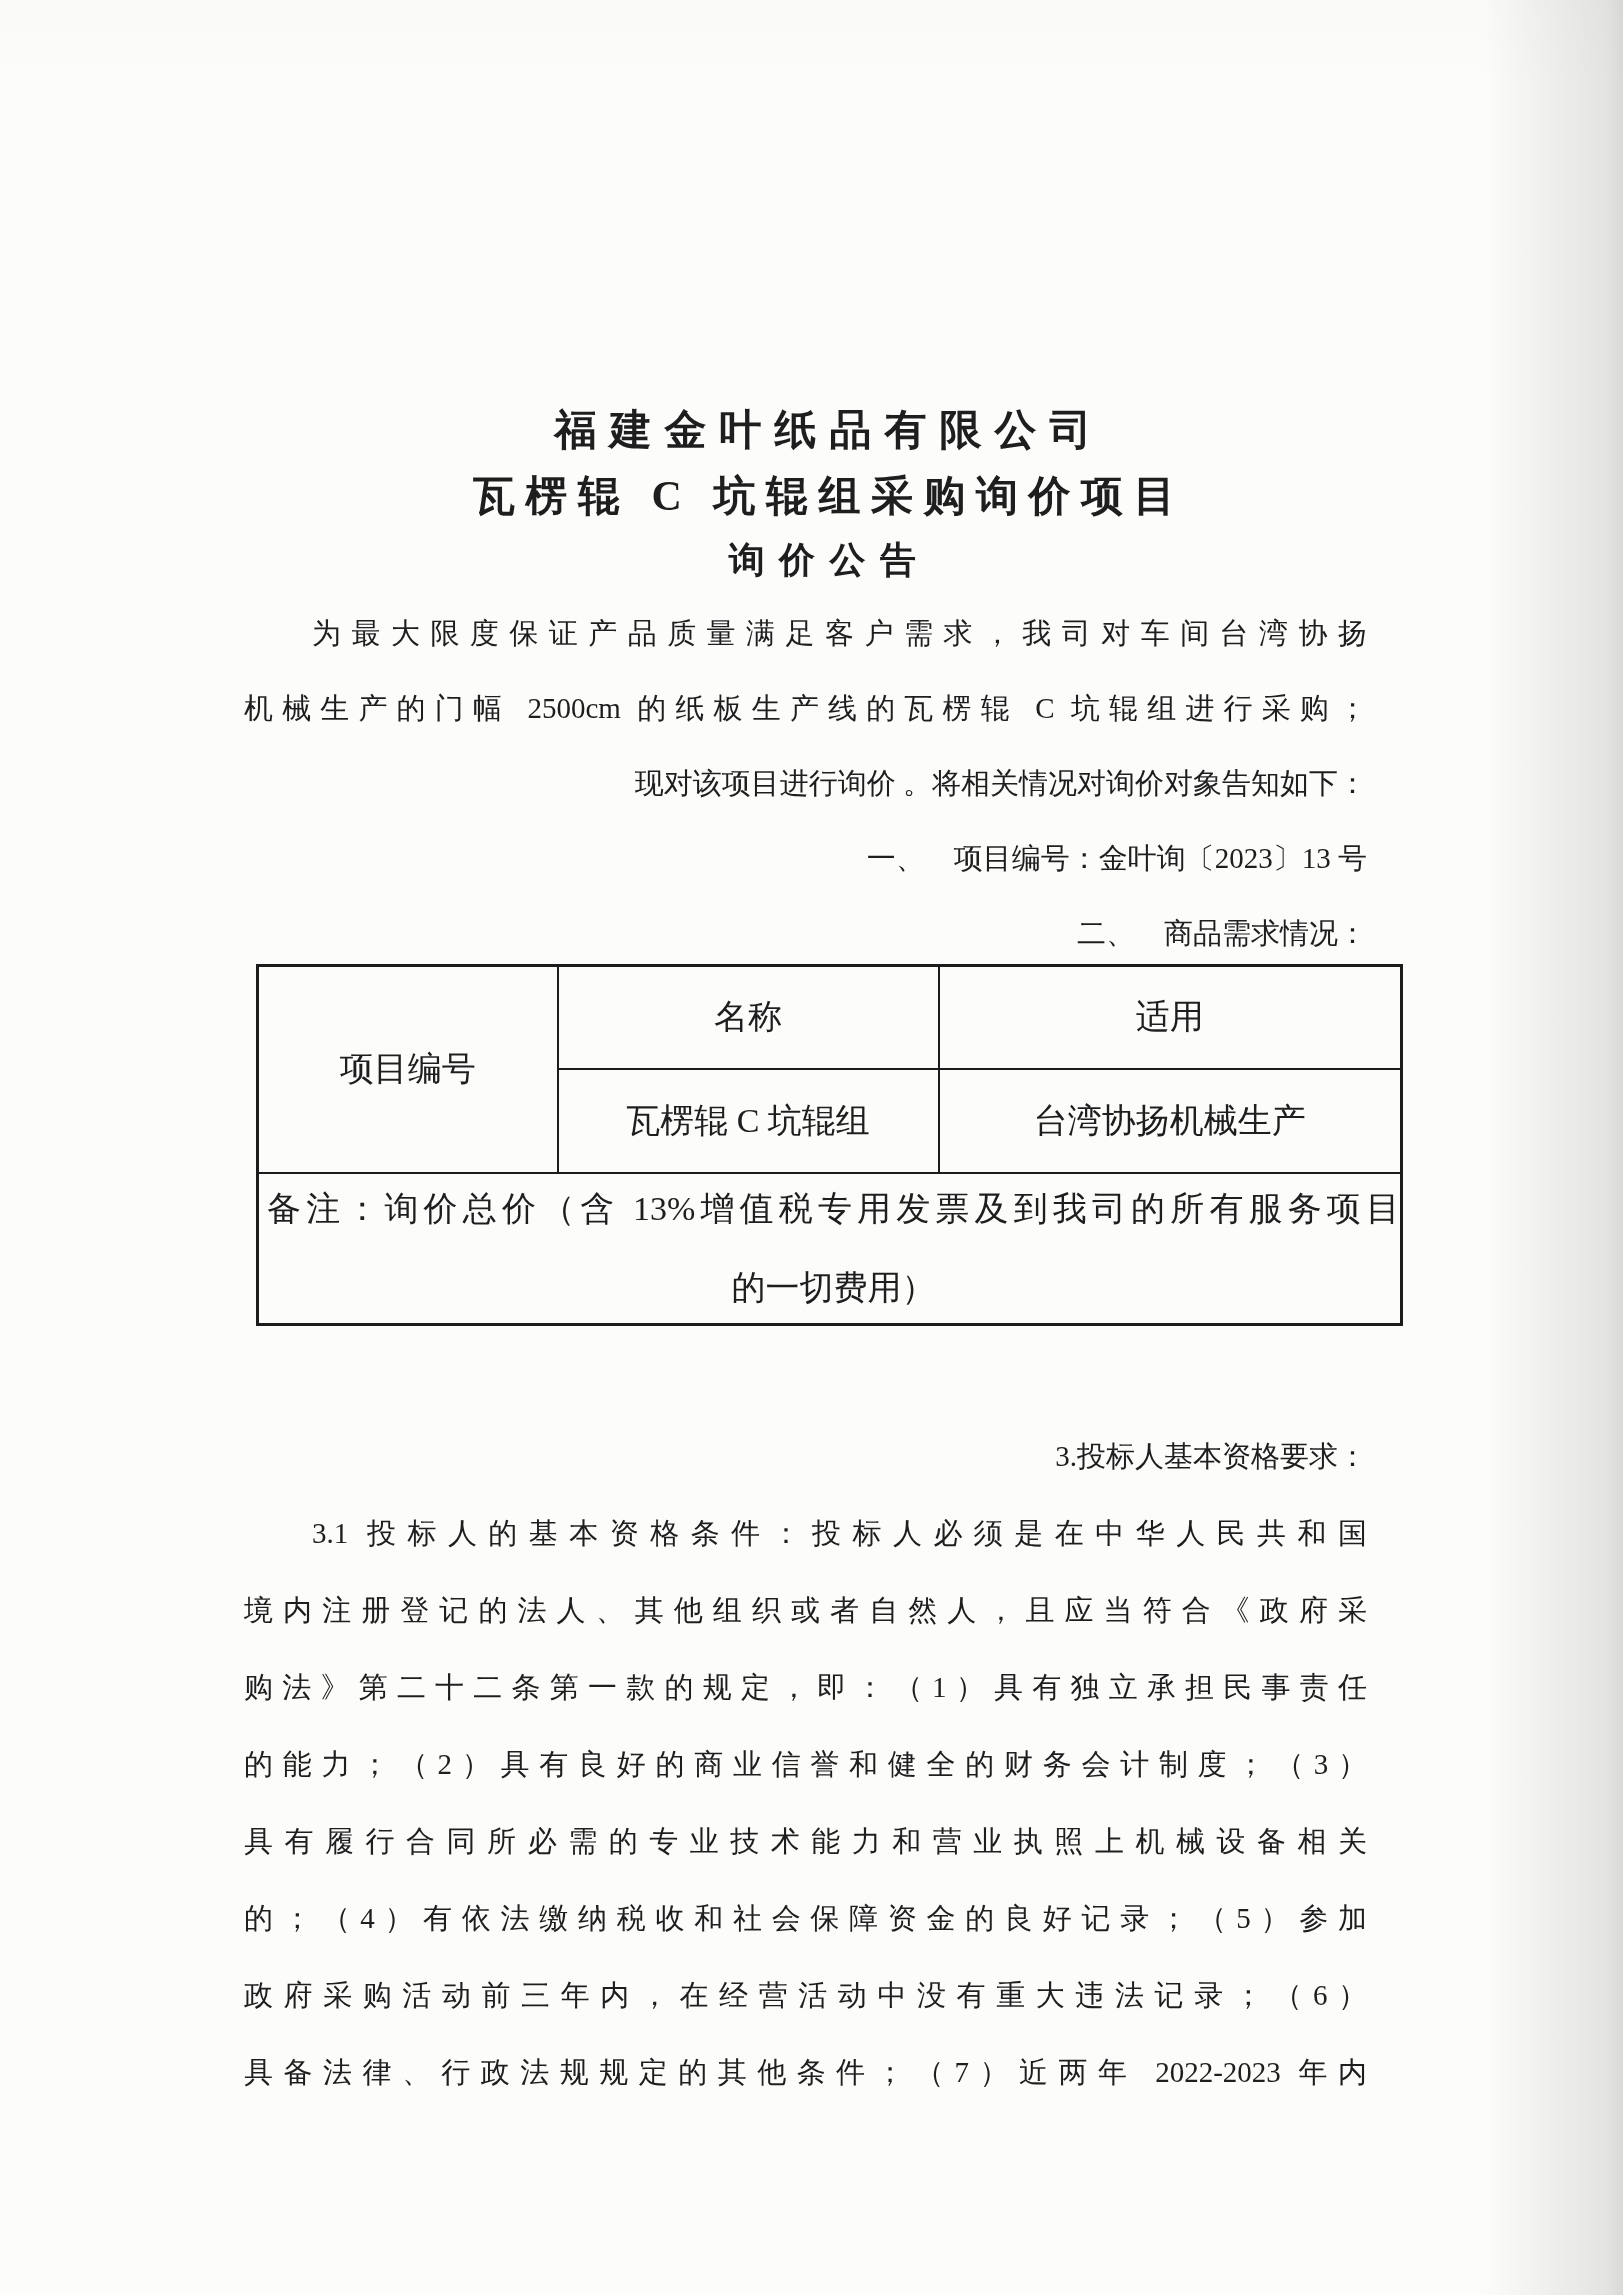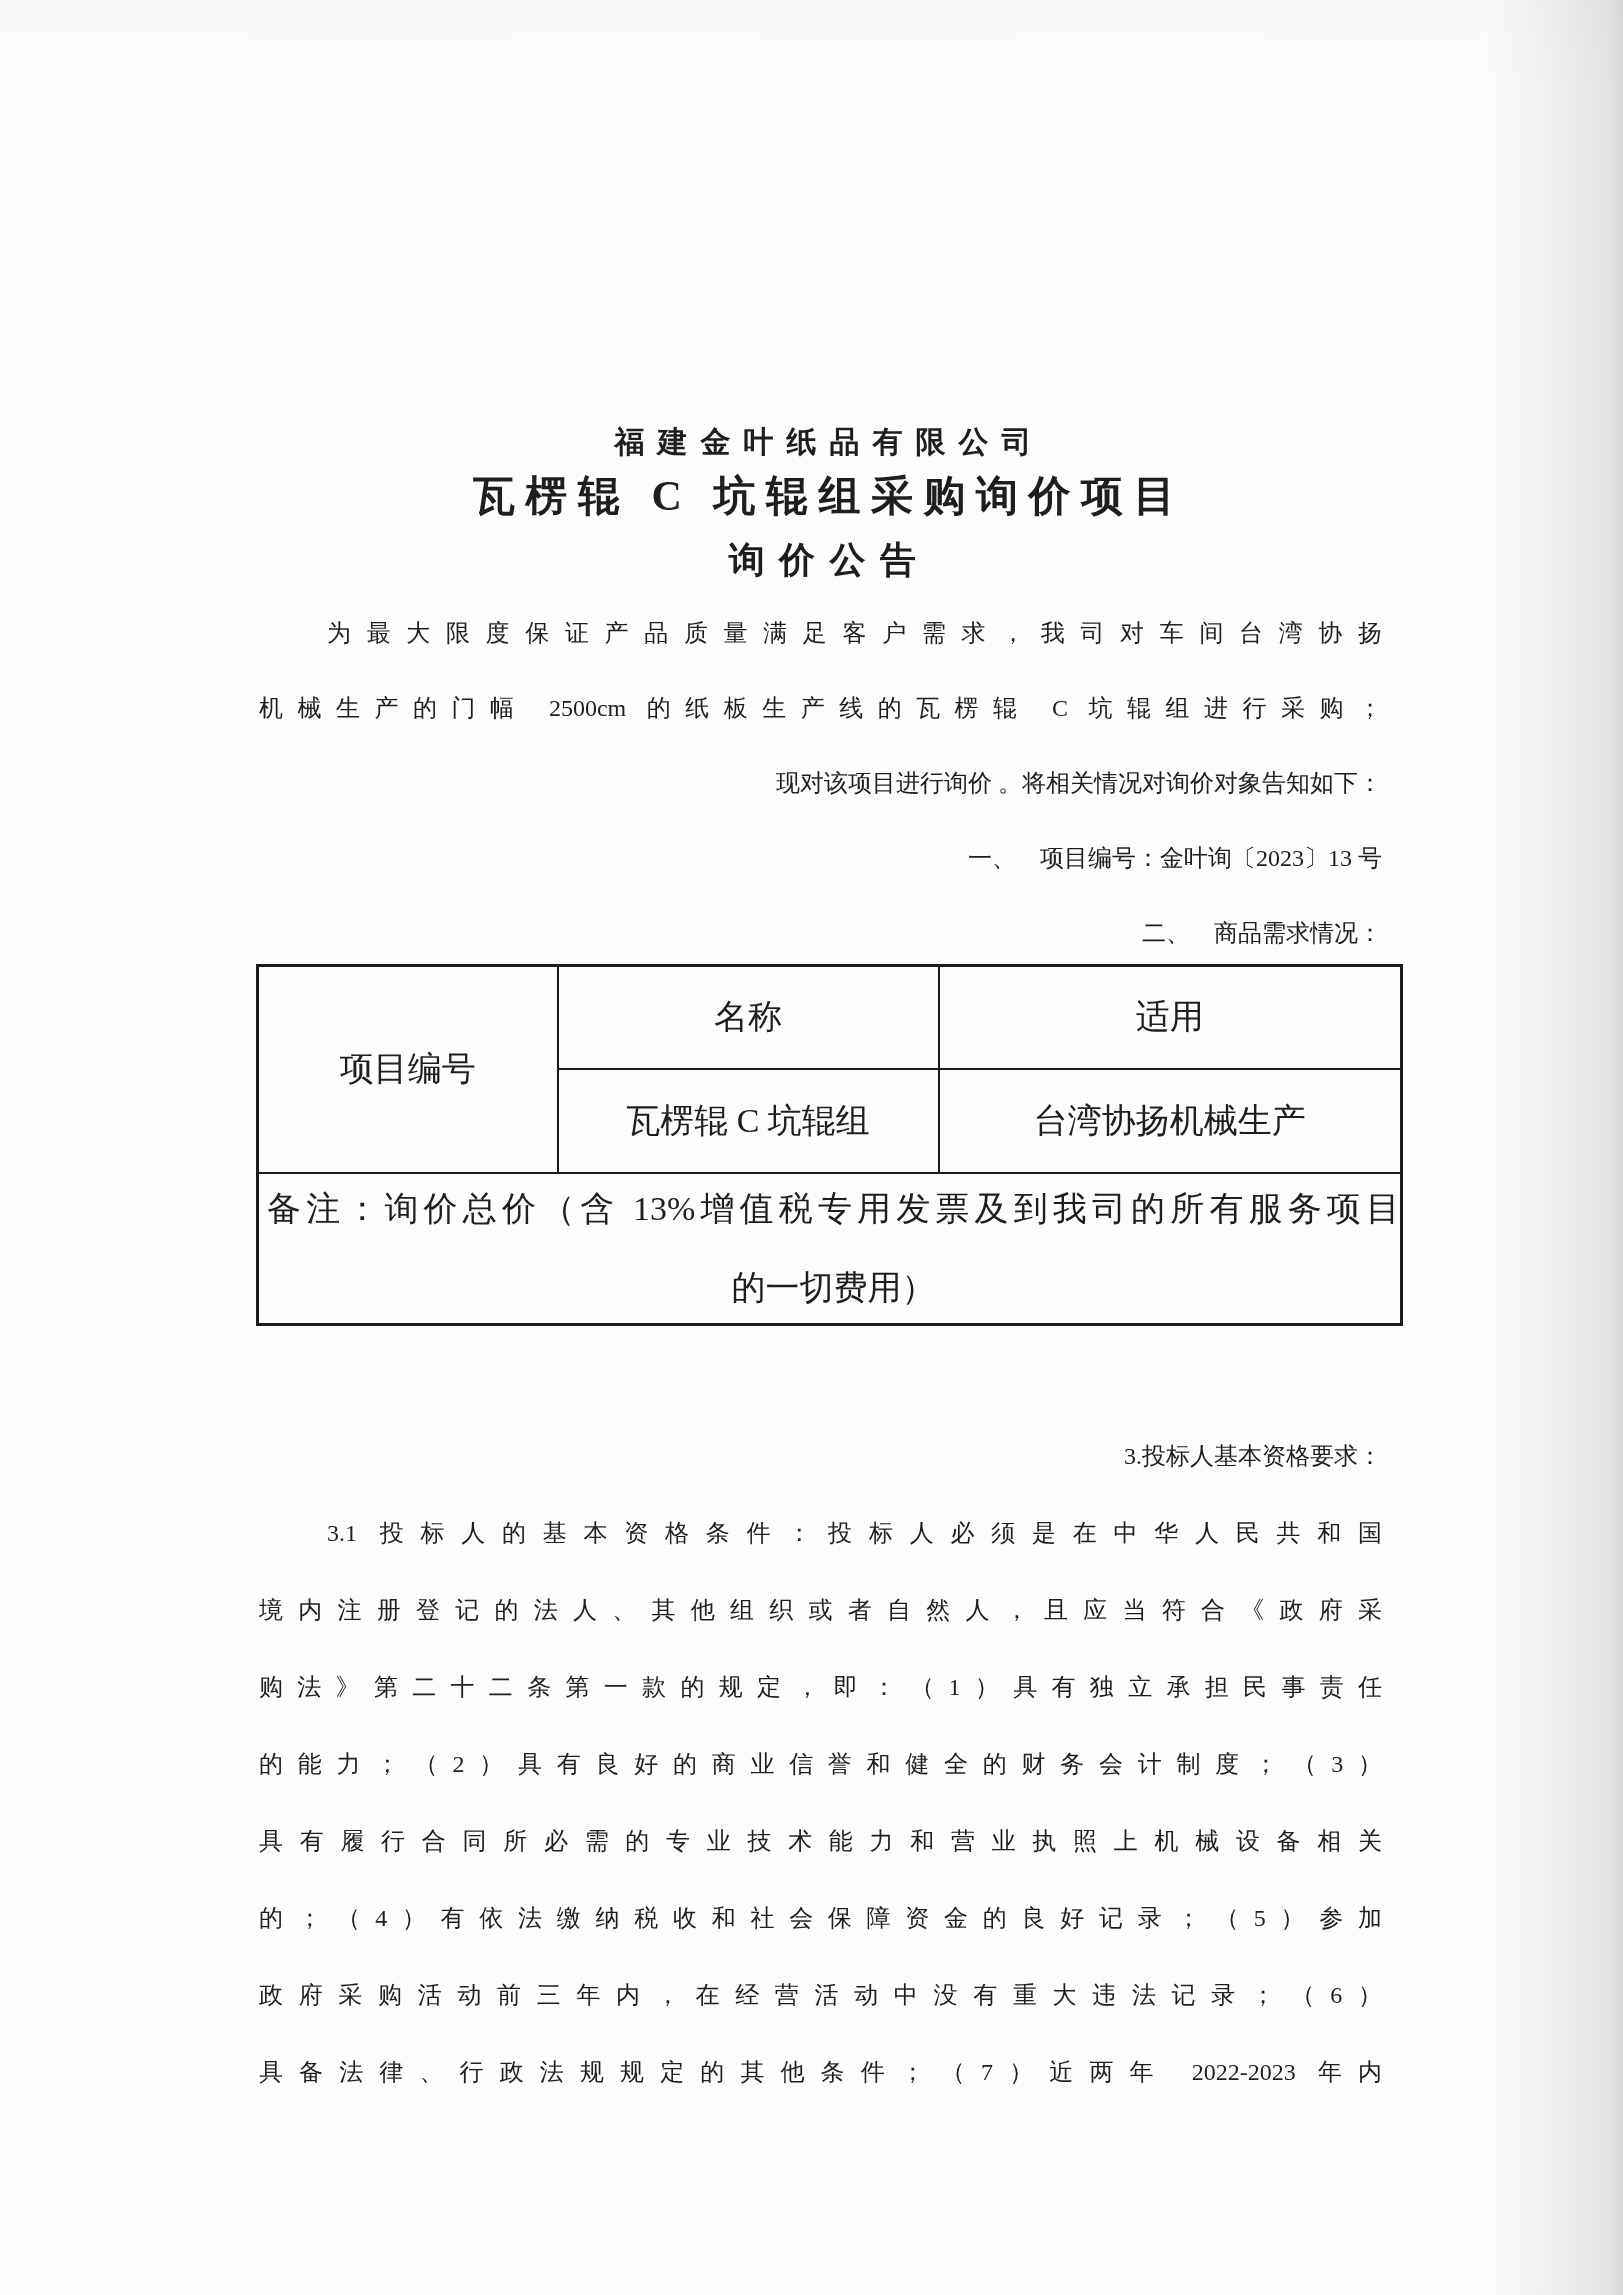--- a/index.html
+++ b/index.html
@@ -13,26 +13,26 @@
                       rgba(90,90,84,0.22) 100%),
       linear-gradient(180deg, rgba(0,0,0,0.012) 0%, rgba(0,0,0,0) 4%);
     font-family:"Liberation Serif","DejaVu Serif",serif;
     color:#1e1e1e;
     overflow:hidden;
   }
   .title{
     position:absolute;left:268px;width:1123px;
     text-align:center;font-weight:bold;white-space:nowrap;
   }
-  .title-company{top:416px;font-size:30px;letter-spacing:13px;line-height:52px;}
+  .title-company{top:404px;font-size:42px;letter-spacing:13px;line-height:52px;}
   .title-project{top:469px;font-size:42px;letter-spacing:10.5px;line-height:55px;}
   .title-announce{top:539px;font-size:36px;letter-spacing:14.4px;line-height:42px;}
   .textblock{
-    position:absolute;left:259px;width:1123px;
-    font-size:24px;
+    position:absolute;left:244px;width:1123px;
+    font-size:29px;
   }
   .tb-intro{top:596px;}
   .tb-sec3{top:1418px;}
   .line{height:75px;line-height:75px;text-align:right;}
   .tb-sec3 .line{height:77px;line-height:77px;}
   .indent{text-indent:68px;}
   .justify{text-align:justify;text-align-last:justify;}
   table.req{
     position:absolute;left:256px;top:964px;
     border-collapse:collapse;table-layout:fixed;

